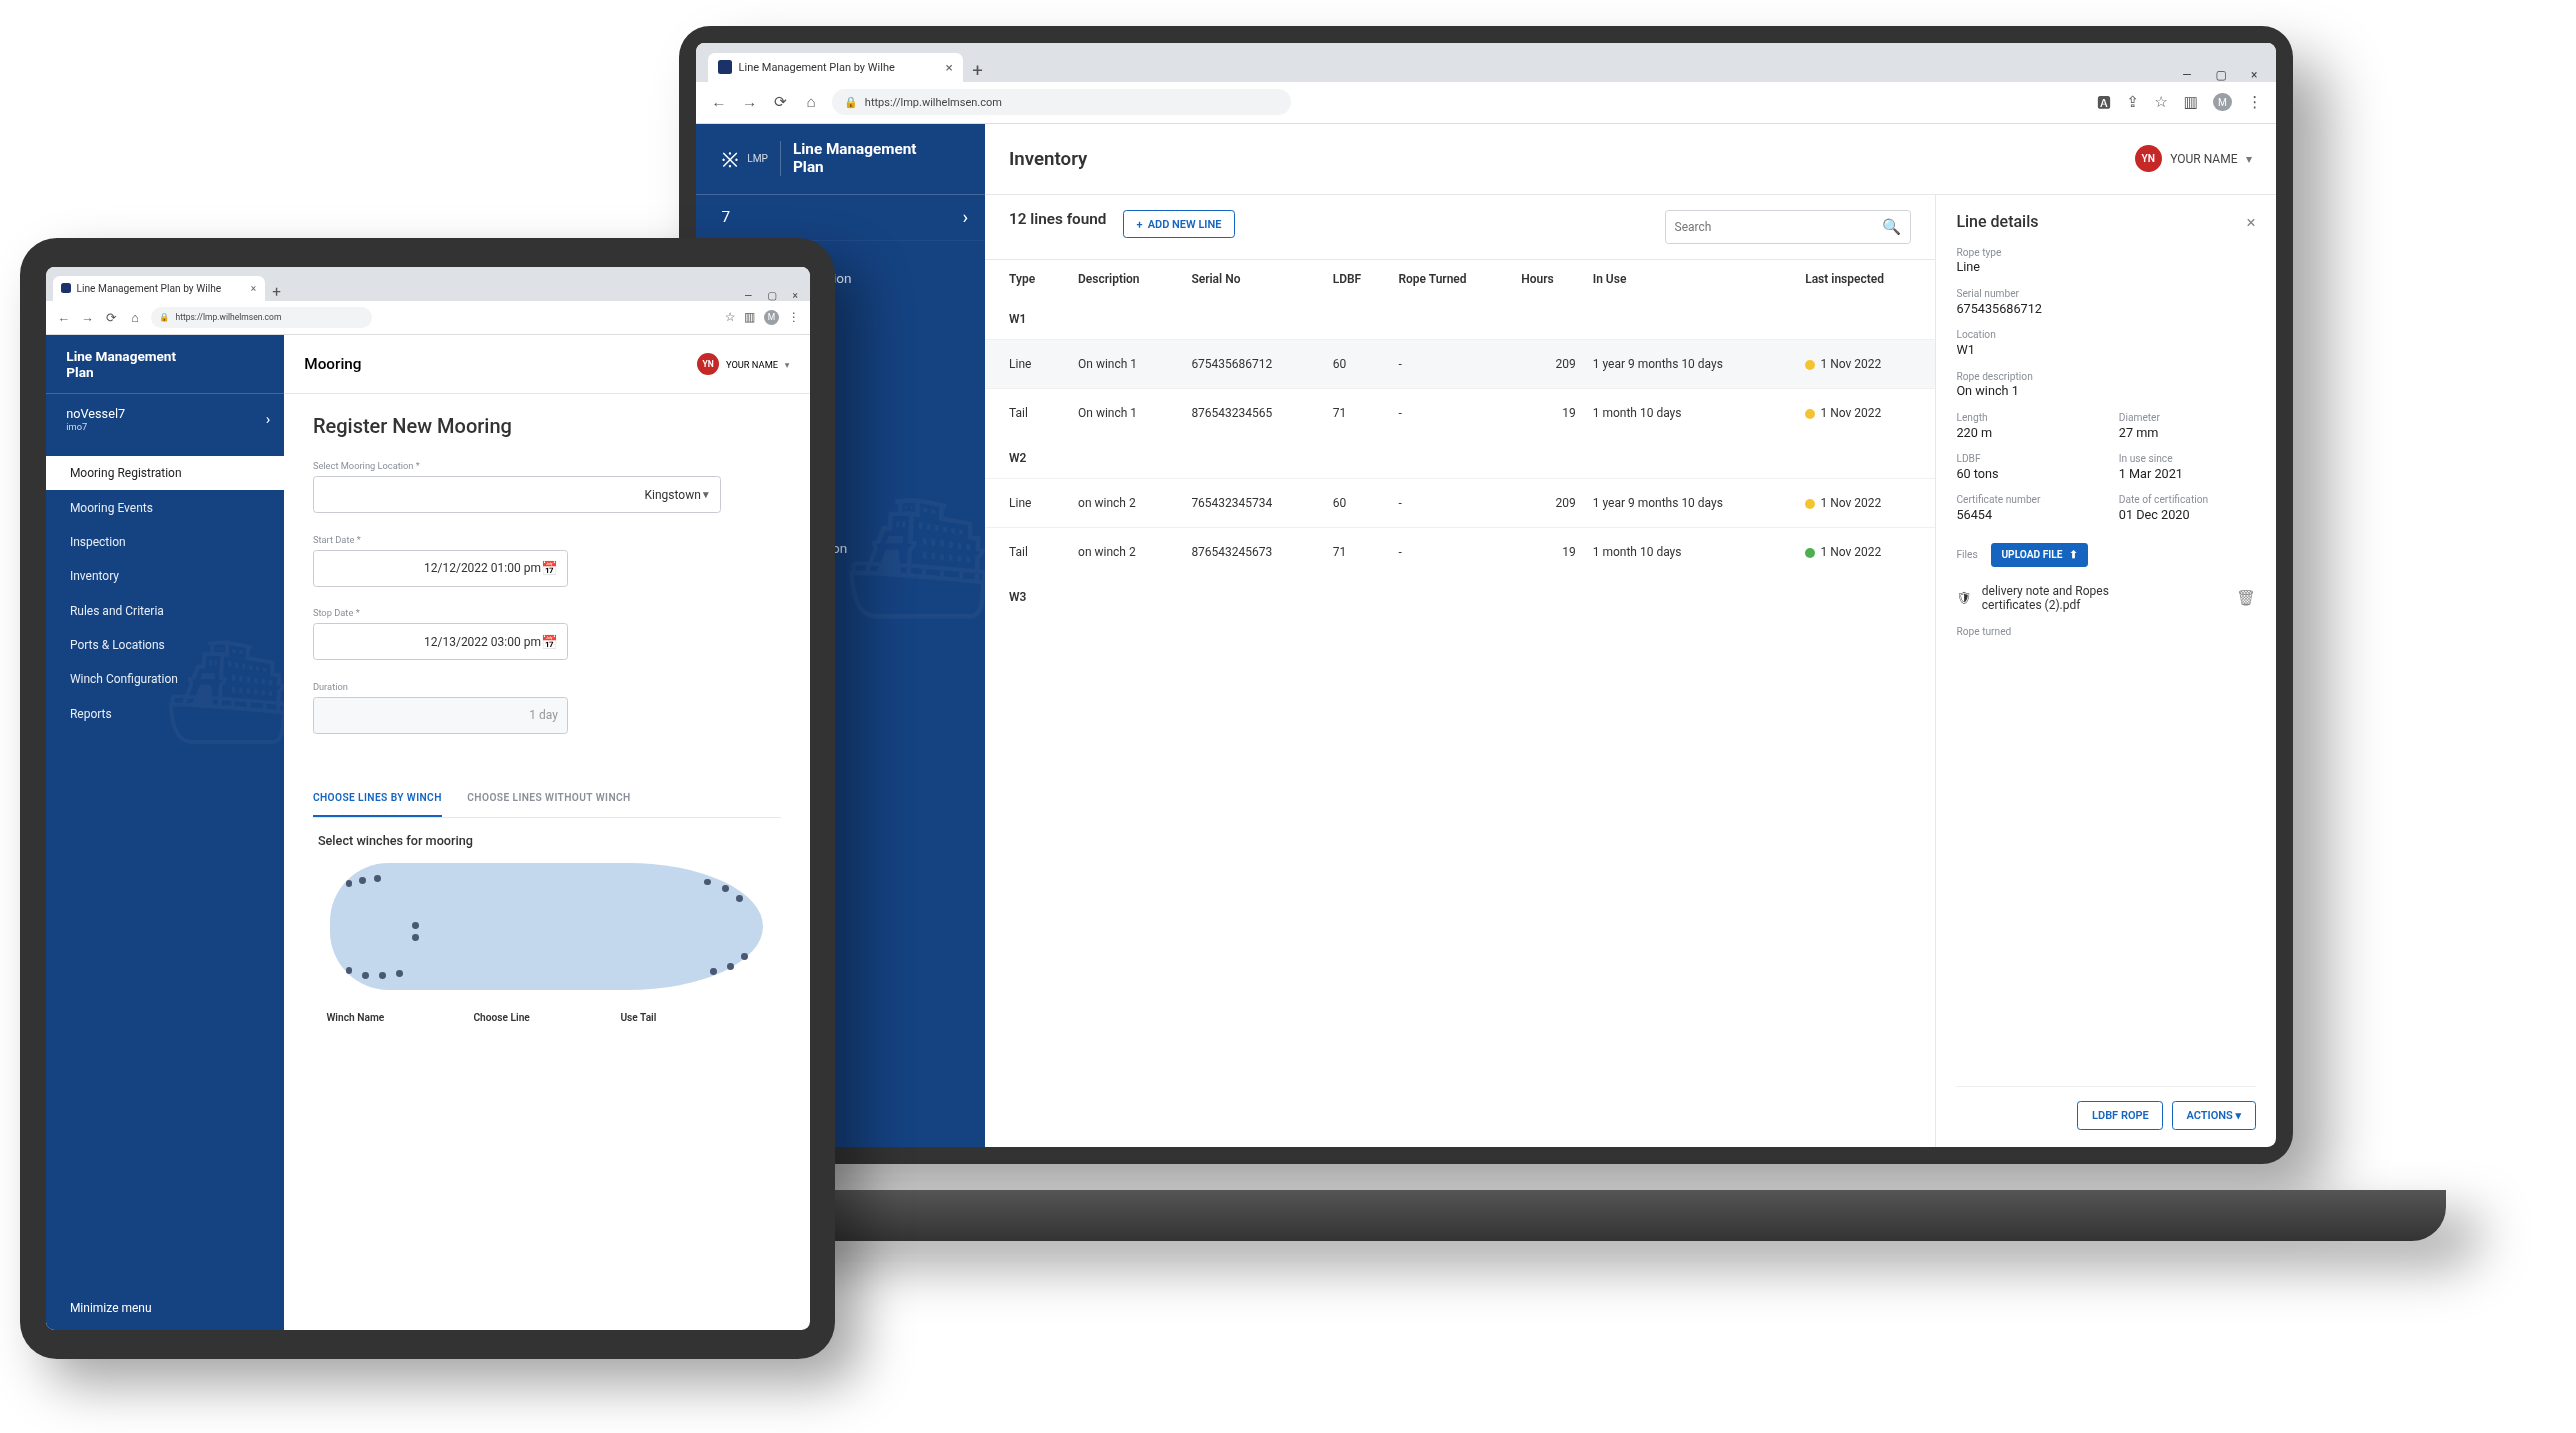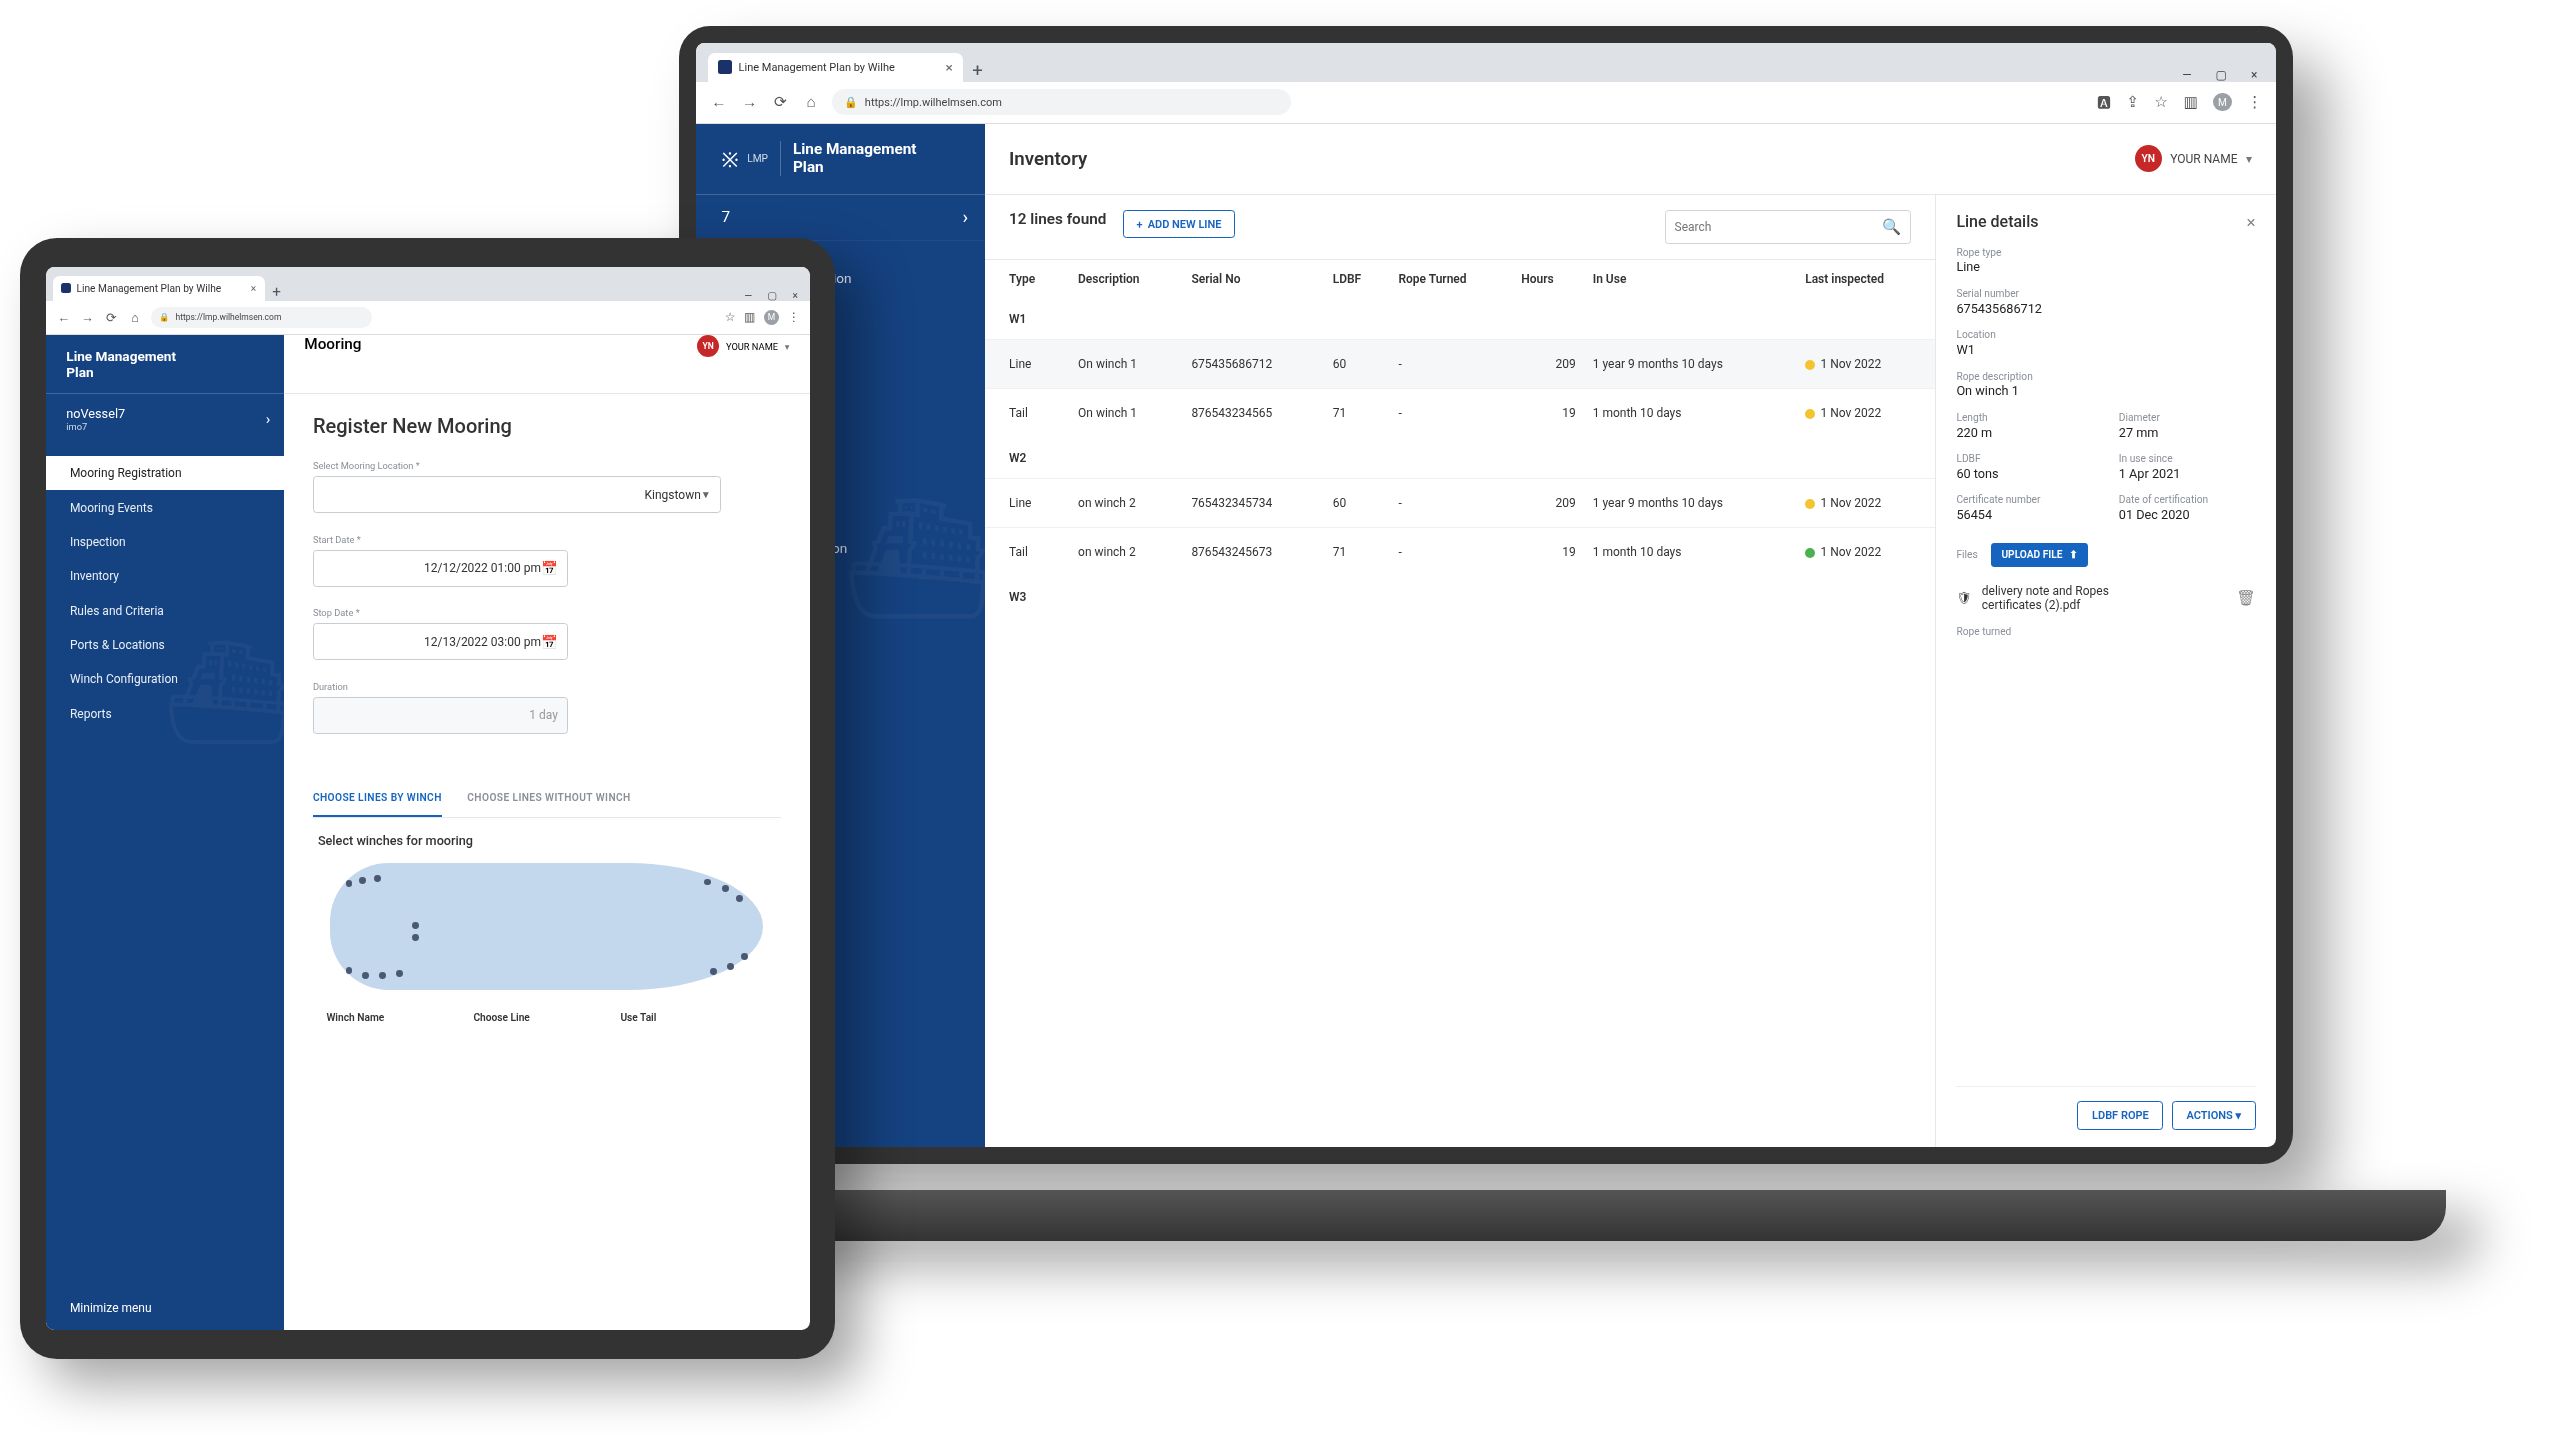--- a/index.html
+++ b/index.html
@@ -98,21 +98,21 @@
   .brand-t { height:59px; display:flex; align-items:center; border-bottom:0.8px solid rgba(255,255,255,.2); padding:0 20.4px; font-size:13.6px; font-weight:700; }
   .vessel-t { padding:12px 20.4px; font-size:12.7px; position:relative; }
   .vessel-t .chev { position:absolute; right:13.6px; top:50%; transform:translateY(-50%); font-size:15.3px; }
   .nav-t { padding:12px 0; display:flex; flex-direction:column; gap:0; }
   .nav-t .item { padding:10.2px 24px; font-size:12px; cursor:pointer; color:#e8eef7; }
   .nav-t .item.active { background:#fff; color:#222; }
   .minimise-t { margin-top:auto; padding:15.3px 24px; font-size:12px; cursor:pointer; }
   .ship-sil-t { position:absolute; right:-8.5px; top:297px; font-size:102px; color:rgba(255,255,255,.04); pointer-events:none; }
 
   .main-t { flex:1; display:flex; flex-direction:column; min-width:0; overflow:auto; }
-  .topbar-t { display:flex; align-items:flex-start; height:59px; padding:0 20.4px; border-bottom:0.8px solid #e5e7eb; }
+  .topbar-t { display:flex; align-items:center; height:59px; padding:0 20.4px; border-bottom:0.8px solid #e5e7eb; }
   .topbar-t .h { font-size:15.3px; font-weight:500; }
   .user-chip-t { margin-left:auto; display:flex; align-items:center; gap:6.8px; font-size:9.3px; cursor:pointer; }
   .user-av-t { width:22px; height:22px; border-radius:50%; background:#c62828; color:#fff; display:flex; align-items:center; justify-content:center; font-size:8.5px; font-weight:600; }
 
   .form-t { padding:20.4px 29px; }
   .form-t h2 { font-size:20px; font-weight:500; margin-bottom:22px; color:#333; }
   .fgroup { margin-bottom:20.4px; }
   .fgroup .flabel { font-size:9.3px; color:#8a8f98; margin-bottom:5.1px; display:block; }
   .field { width:408px; max-width:100%; height:37px; border:0.8px solid #c8ccd2; border-radius:3.4px; display:flex; align-items:center; padding:0 9px; font-size:12px; color:#333; justify-content:flex-end; }
   .field.small { width:255px; }
@@ -324,21 +324,21 @@
                     <span class="val">27 mm</span>
                   </div>
               </div>
               <div class="twocol">
                 <div class="fldcol">
                     <span class="lbl">LDBF</span>
                     <span class="val">60 tons</span>
                   </div>
                 <div class="fldcol">
                     <span class="lbl">In use since</span>
-                    <span class="val">1 Apr 2021</span>
+                    <span class="val">1 Mar 2021</span>
                   </div>
               </div>
               <div class="twocol">
                 <div class="fldcol">
                     <span class="lbl">Certificate number</span>
                     <span class="val">56454</span>
                   </div>
                 <div class="fldcol">
                     <span class="lbl">Date of certification</span>
                     <span class="val">01 Dec 2020</span>

